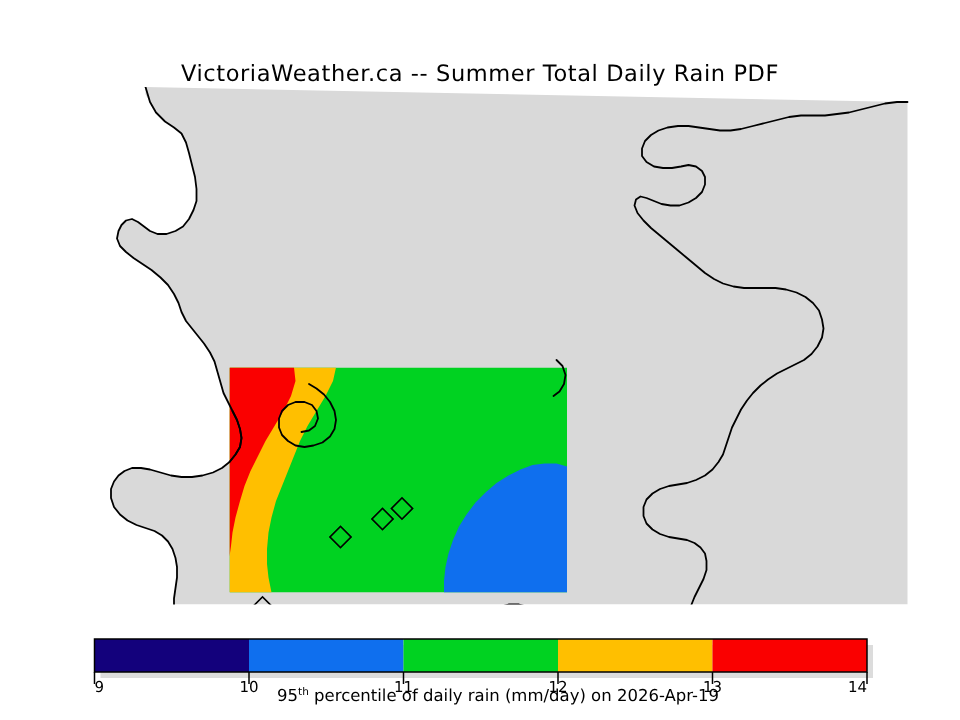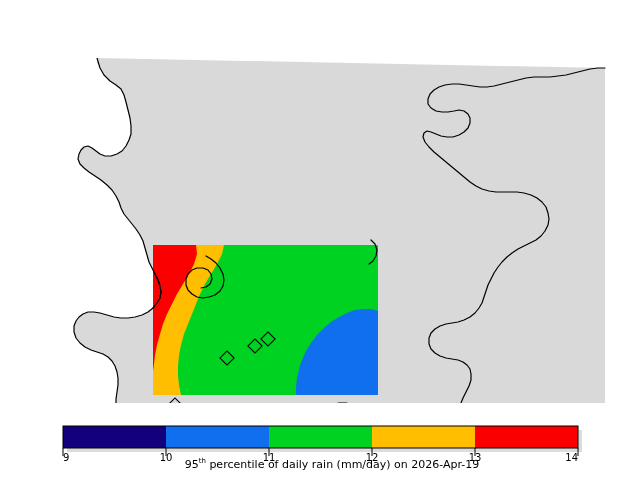--- a/index.html
+++ b/index.html
@@ -66,20 +66,21 @@
   #cb-caption sup {
     font-size: 7px;
     vertical-align: super;
   }
 </style>
 </head>
 <body>
 
 <div id="page">
 
+  <div id="title">VictoriaWeather.ca -- Summer Total Daily Rain PDF</div>
 
   <div id="map-area">
     <svg id="map-svg" width="640" height="345" viewBox="0 0 640 345" xmlns="http://www.w3.org/2000/svg">
 
       <rect x="0" y="0" width="640" height="345" fill="#ffffff"></rect>
 
       <g>
 
         <path fill="#d9d9d9" stroke="none" d="M 97,0 L 97,5 L 100,10 L 104,17 L 110,23 L 116,27 L 121,31 L 124,37
                  L 126,44 L 128,52 L 130,60 L 131,68 L 131,76 L 129,82 L 126,88

